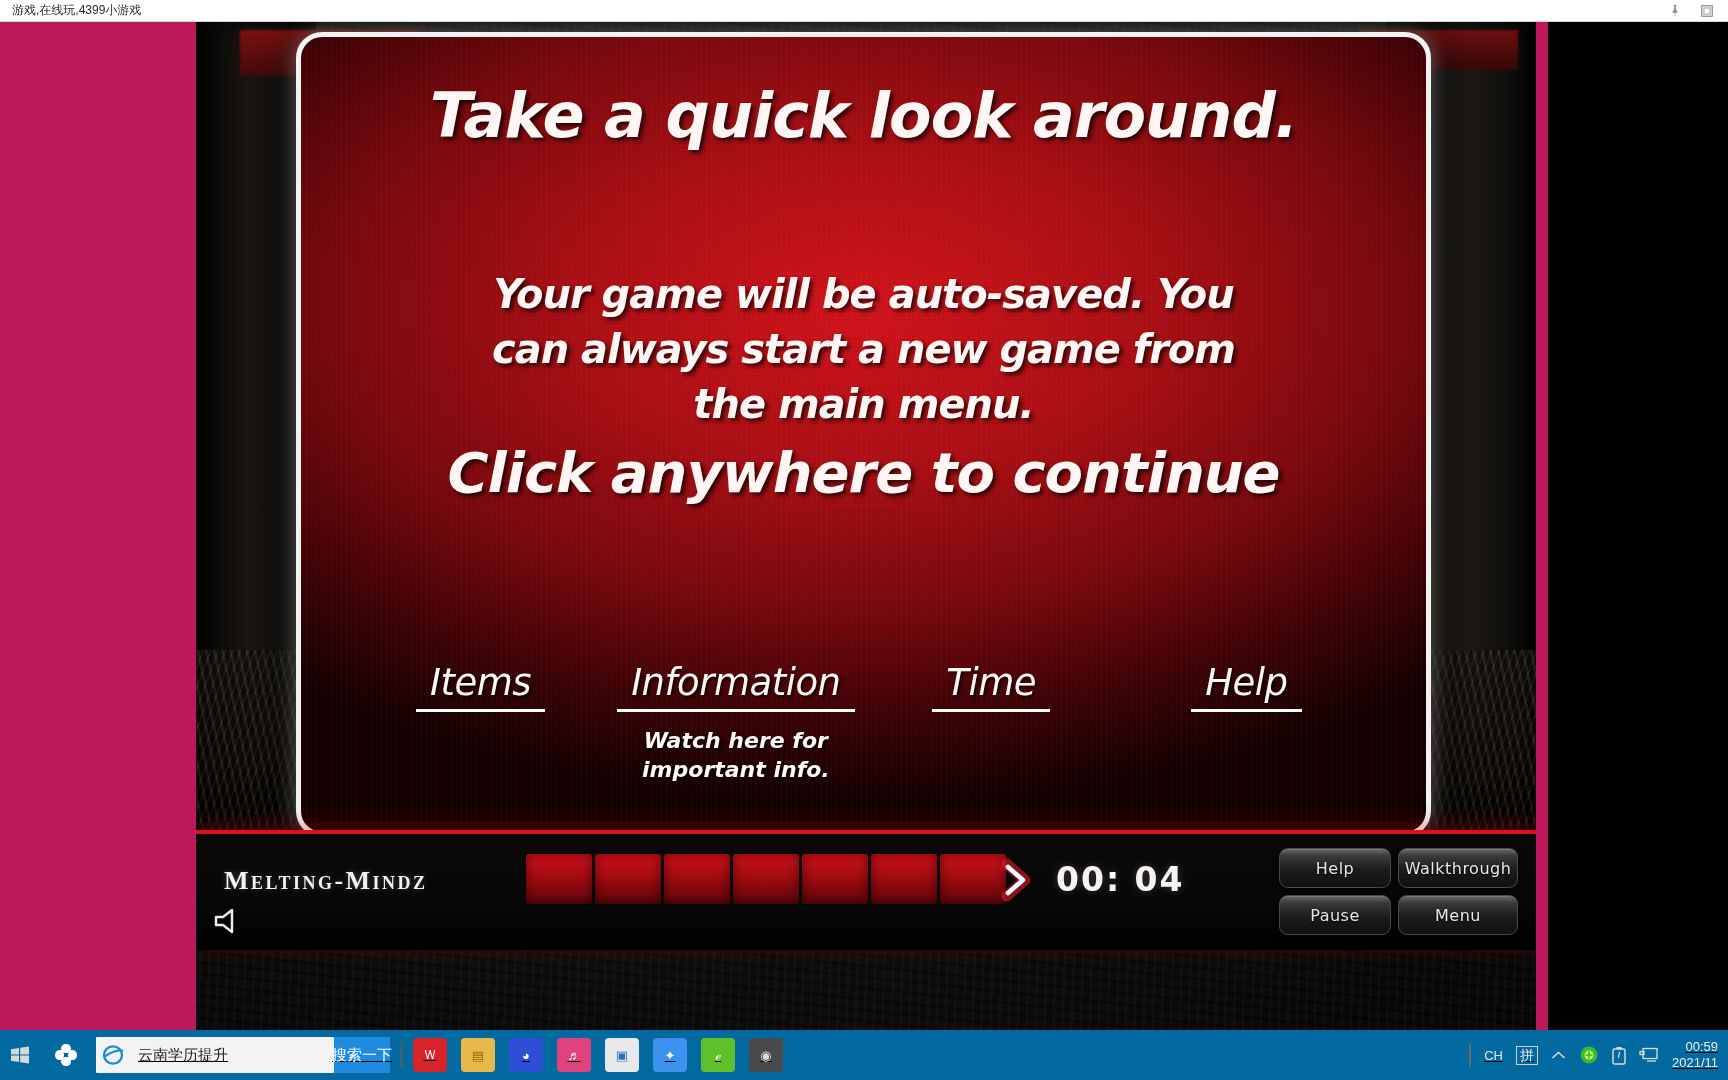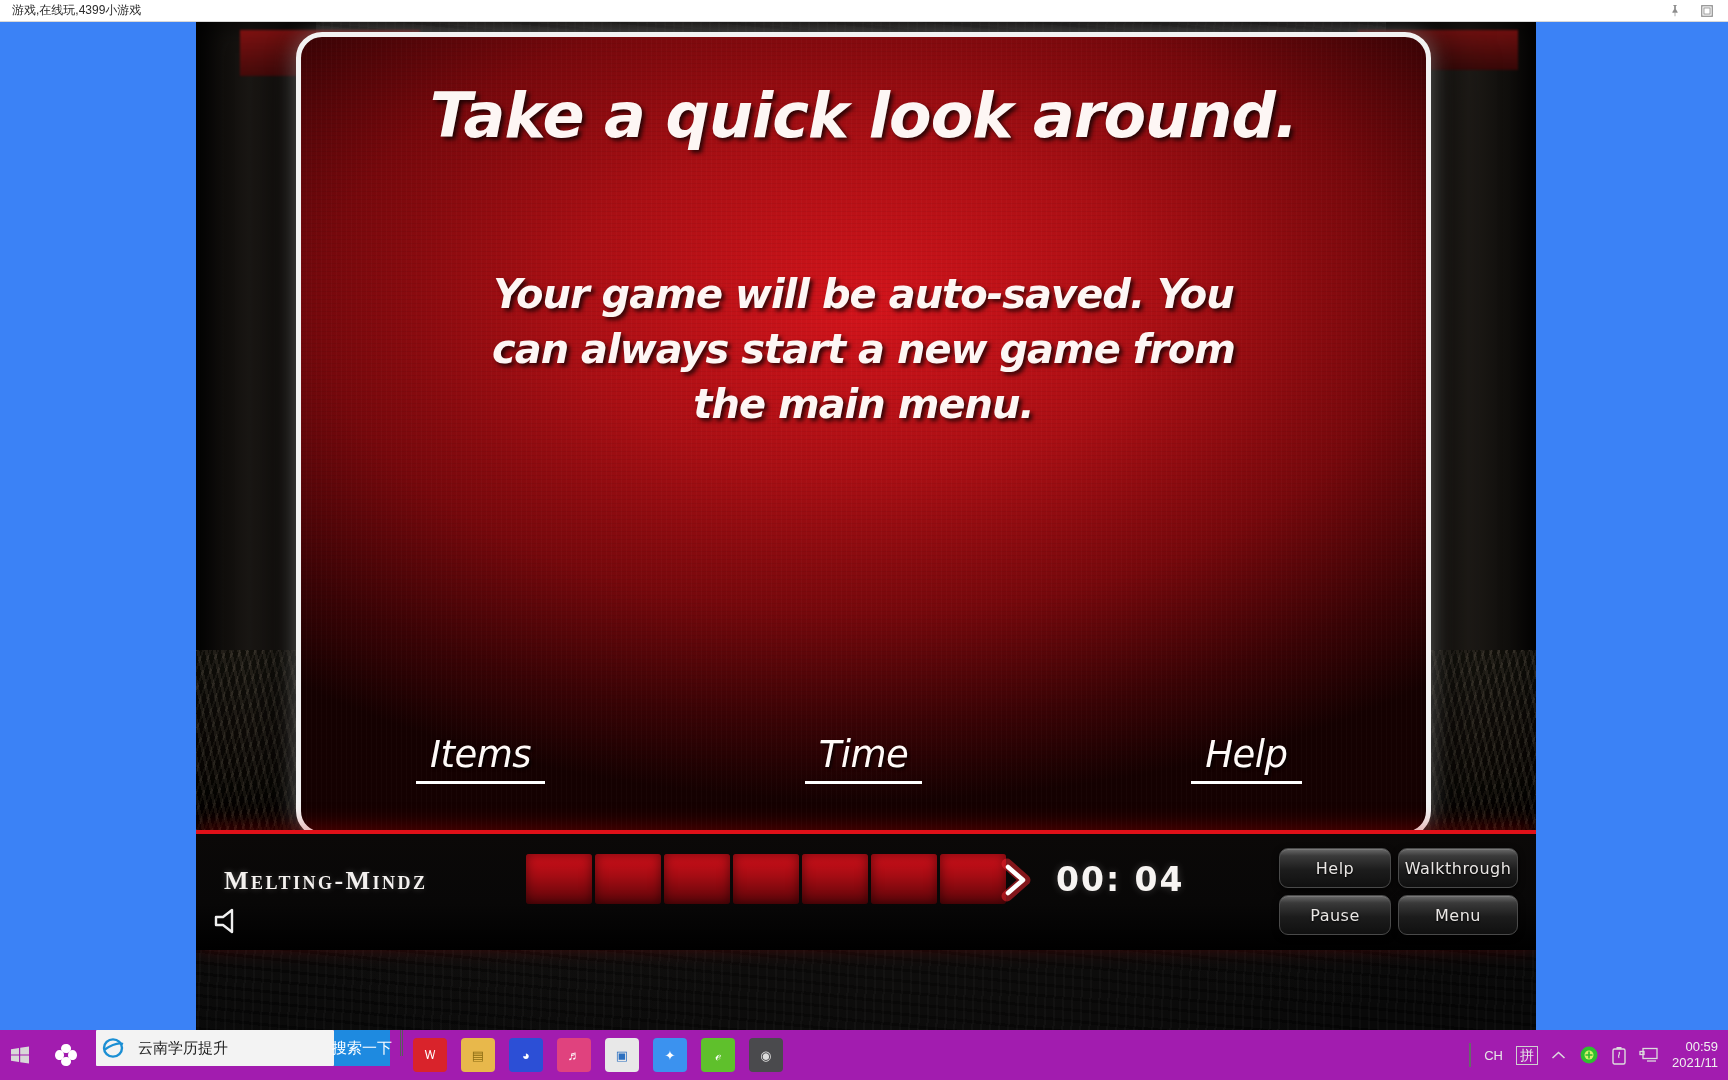--- a/index.html
+++ b/index.html
@@ -19,22 +19,22 @@
     font-size:12px; color:#2b2b2b; padding-left:12px;
     white-space:nowrap; letter-spacing:0px;
   }
   #titlebar-right{
     margin-left:auto; display:flex; align-items:center; gap:18px; padding-right:14px;
   }
   .tb-ico{ width:14px; height:14px; opacity:.75; display:block; }
 
   
   #page{
-    position:absolute; left:0; top:22px; width:1728px; height:1008px;
-    background:#3b82f6;
+    position:absolute; left:0; top:22px; width:1548px; height:1008px;
+    background:#be185d;
   }
   #game-stage{
     position:absolute; left:196px; top:0px; width:1340px; height:1008px;
     background:#0a0a0a;
     overflow:hidden;
   }
   
   #bg-scene{
     position:absolute; inset:0;
     background:
@@ -192,21 +192,21 @@
     font-family:"DejaVu Sans", sans-serif;
     font-size:16px; color:#e9e6e4; letter-spacing:.5px;
     text-shadow:0 1px 2px #000;
     box-shadow:0 2px 6px rgba(0,0,0,.8), inset 0 1px 0 rgba(255,255,255,.12);
     cursor:pointer;
   }
 
   
   #taskbar{
     position:absolute; left:0; bottom:0; width:1728px; height:50px;
-    background:#a21caf; display:flex; 
+    background:#0369a1; display:flex; align-items:center;text-decoration:underline;
   }
   #start-btn{ width:40px; height:50px; display:flex; align-items:center; justify-content:center; cursor:pointer; }
   #cortana-btn{ width:52px; height:50px; display:flex; align-items:center; justify-content:center; cursor:pointer; }
   #tb-search{
     width:238px; height:36px; background:#f3f3f3; display:flex; align-items:center;
     border-radius:1px; margin-left:4px; cursor:text;
   }
   #tb-search-ie{ width:30px; height:26px; margin-left:6px; display:flex; align-items:center; }
   #tb-search-text{ font-size:15px; color:#222; margin-left:6px; white-space:nowrap; }
   #tb-search-go{
@@ -257,24 +257,29 @@
       <line x1="610" y1="760" x2="598" y2="840" stroke="#fff" stroke-width="2.5"></line>
       <line x1="840" y1="755" x2="898" y2="840" stroke="#fff" stroke-width="2.5"></line>
       <line x1="1095" y1="760" x2="1135" y2="840" stroke="#fff" stroke-width="2.5"></line>
     </svg>
 
     <div id="intro-dialog">
       <div id="dialog-texture"></div>
 
       <div id="dialog-title" class="gm-font">Take a quick look around.</div>
       <div id="dialog-body" class="gm-font">Your game will be auto-saved. You can always start a new game from the main menu.</div>
+      <div id="dialog-cta" class="gm-font">Click anywhere to continue</div>
 
       <div id="callouts">
         <div class="callout">
           <div class="callout-head">Items</div>
+        </div>
+        <div class="callout">
+          <div class="callout-head">Information</div>
+          <div class="callout-desc">Watch here for<br>important info.</div>
         </div>
         <div class="callout">
           <div class="callout-head">Time</div>
         </div>
         <div class="callout">
           <div class="callout-head">Help</div>
         </div>
       </div>
     </div>
 

